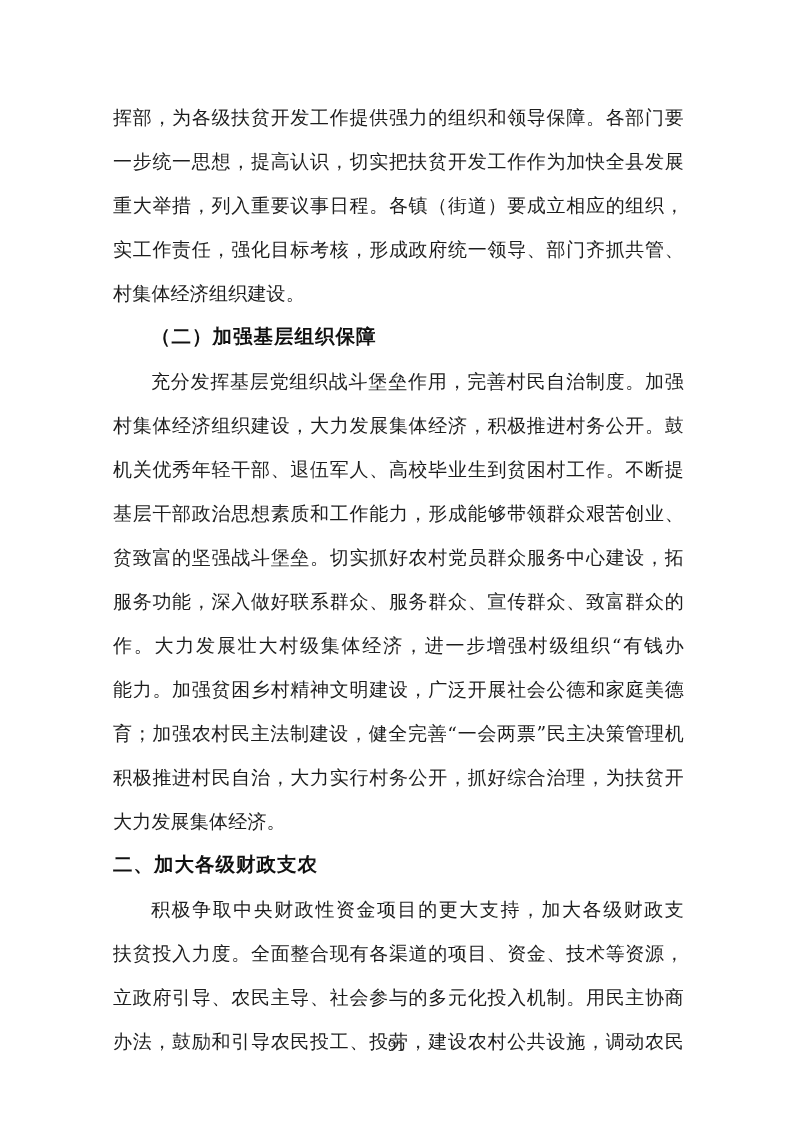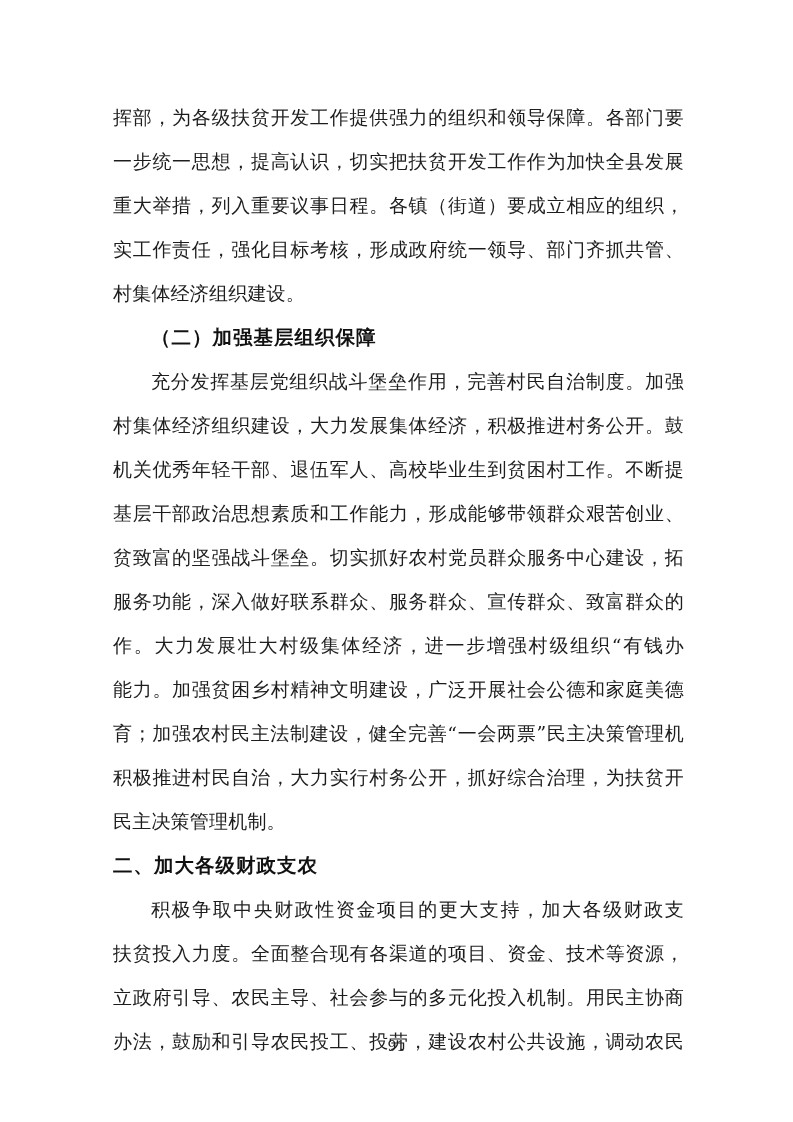--- a/index.html
+++ b/index.html
@@ -34,21 +34,21 @@
     text-align: justify;
     text-align-last: justify;
     text-justify: inter-character;
   }
   
   .ind {
     padding-left: 38px;
   }
   
   .h1, .h2 {
-    font-family: Liberation Sans, sans-serif;
+    font-family: Liberation Serif, serif;
     font-weight: bold;
     font-size: 19.5px;
     letter-spacing: 1px;
     color: #111111;
   }
   .footer {
     position: absolute;
     top: 1036px;
     left: 0;
     width: 793px;
@@ -76,21 +76,21 @@
     <div class="line j ind">充分发挥基层党组织战斗堡垒作用，完善村民自治制度。加强农</div>
     <div class="line j">村集体经济组织建设，大力发展集体经济，积极推进村务公开。鼓励</div>
     <div class="line j">机关优秀年轻干部、退伍军人、高校毕业生到贫困村工作。不断提高</div>
     <div class="line j">基层干部政治思想素质和工作能力，形成能够带领群众艰苦创业、脱</div>
     <div class="line j">贫致富的坚强战斗堡垒。切实抓好农村党员群众服务中心建设，拓展</div>
     <div class="line j">服务功能，深入做好联系群众、服务群众、宣传群众、致富群众的工</div>
     <div class="line j">作。大力发展壮大村级集体经济，进一步增强村级组织“有钱办事”的</div>
     <div class="line j">能力。加强贫困乡村精神文明建设，广泛开展社会公德和家庭美德教</div>
     <div class="line j">育；加强农村民主法制建设，健全完善“一会两票”民主决策管理机制，</div>
     <div class="line j">积极推进村民自治，大力实行村务公开，抓好综合治理，为扶贫开发</div>
-    <div class="line">民主决策管理机制。</div>
+    <div class="line">大力发展集体经济。</div>
 
     <div class="line h1">二、加大各级财政支农</div>
 
     <div class="line j ind">积极争取中央财政性资金项目的更大支持，加大各级财政支农、</div>
     <div class="line j">扶贫投入力度。全面整合现有各渠道的项目、资金、技术等资源，建</div>
     <div class="line j">立政府引导、农民主导、社会参与的多元化投入机制。用民主协商的</div>
     <div class="line j">办法，鼓励和引导农民投工、投劳，建设农村公共设施，调动农民参</div>
 
   </div>
 

